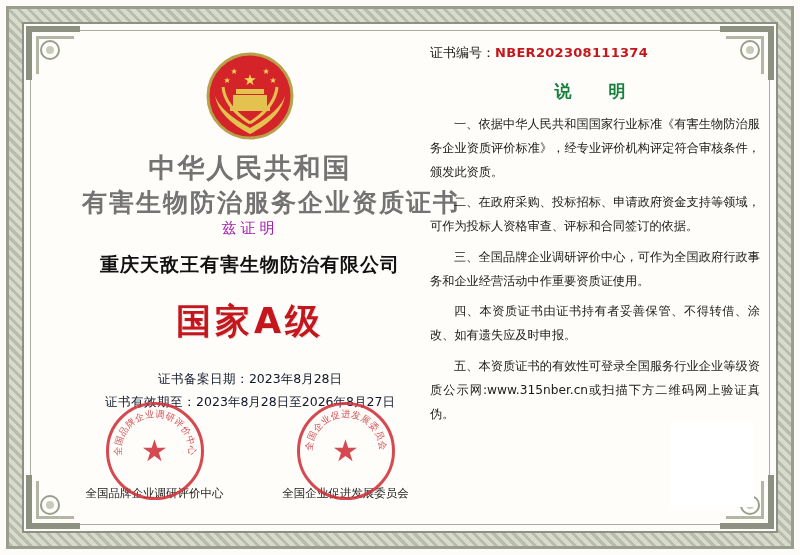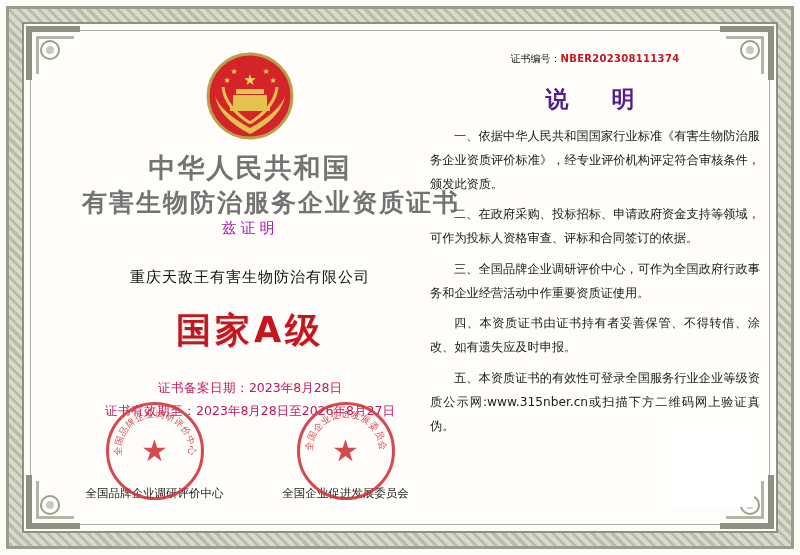--- a/index.html
+++ b/index.html
@@ -106,39 +106,39 @@
     margin-top: 6px;
   }
   .cert-title .line2 { font-size: 25px; text-align: right; }
 
   .zizhengming {
     font-size: 15px;
     color: #a21caf;
     letter-spacing: 4px;
   }
   .company-name {
-    margin-top: 30px;
-    font-size: 15px;
-    font-weight: normal;
+    margin-top: 14px;
+    font-size: 19px;
+    font-weight: bold;
     color: #111;
     letter-spacing: 1px;
   }
   .grade {
     margin-top: 20px;
     font-size: 35px;
     font-weight: bold;
     color: #c4161c;
     letter-spacing: 4px;
     text-shadow: 1px 1px 0 rgba(0,0,0,0.12);
   }
 
   .dates {
     margin-top: 22px;
     font-size: 12.5px;
-    color: #be185d;
+    color: #0f172a;
     line-height: 1.9;
     text-align: center;
   }
   .dates .row { white-space: nowrap; }
   .dates .label { letter-spacing: 0.5px; }
 
   
   .seals {
     position: absolute;
     left: 0;
@@ -185,33 +185,33 @@
   }
   .seal-caption {
     margin-top: -14px;
     font-size: 11.5px;
     color: #1a1a1a;
     white-space: nowrap;
   }
 
   
   .cert-no {
-    text-align: center;
-    font-size: 10px;
+    text-align: left;
+    font-size: 13px;
     color: #1a1a1a;
-    margin-top: 12px;
+    margin-top: 4px;
     white-space: nowrap;
   }
   .cert-no .num { color: #c4161c; font-weight: bold; letter-spacing: 0.3px; }
 
   .explain-title {
     text-align: center;
-    font-size: 23px;
+    font-size: 17px;
     font-weight: bold;
-    color: #4c1d95;
+    color: #15803d;
     letter-spacing: 10px;
     margin-top: 18px;
     margin-bottom: 10px;
   }
   .explain-item {
     font-size: 12.2px;
     line-height: 1.95;
     color: #1a1a1a;
     text-align: justify;
     text-justify: inter-ideograph;

